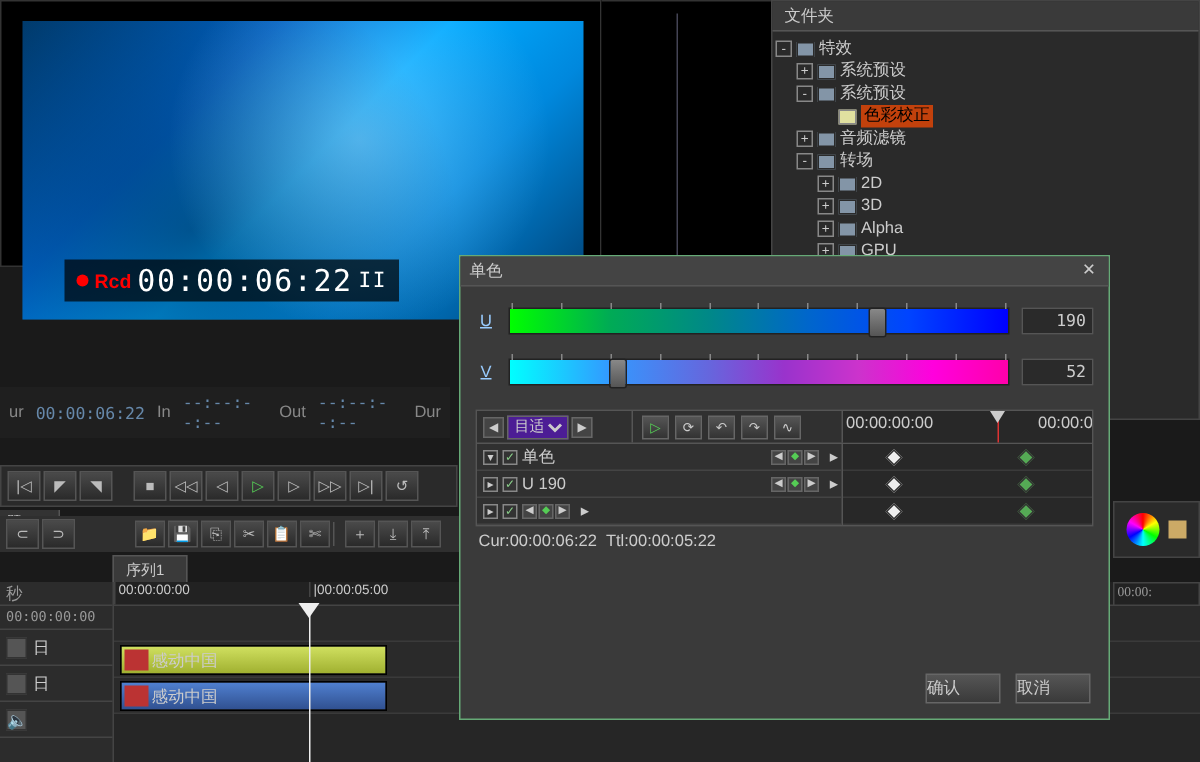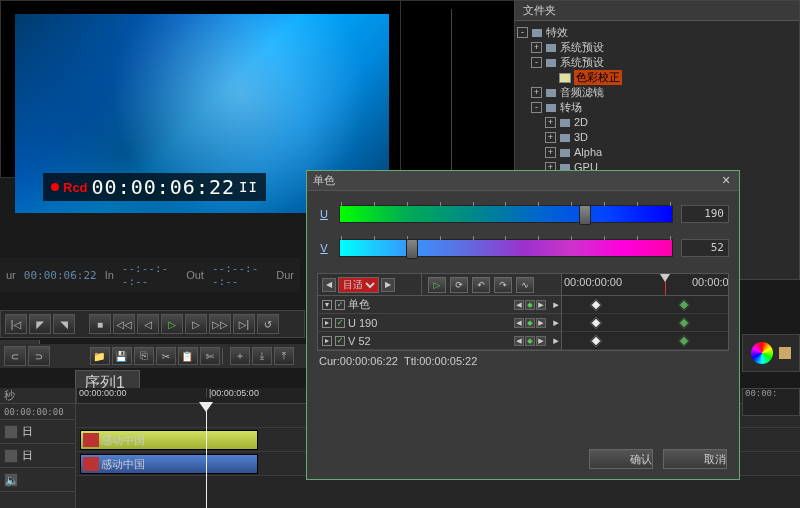--- a/index.html
+++ b/index.html
@@ -30,21 +30,21 @@
 .tc-row .lab{color:#888}
 .tc-row .val{color:#68a;font-family:monospace}
 .transport{position:absolute;left:0;top:310px;width:305px;height:28px;background:#2a2a2a;display:flex;align-items:center;gap:2px;padding:0 4px;border:1px solid #444}
 .tbtn{width:22px;height:20px;background:linear-gradient(#4a4a4a,#2a2a2a);border:1px solid #555;display:flex;align-items:center;justify-content:center;cursor:pointer;color:#bbb;font-size:10px}
 .tbtn.play{color:#5c5}
 
 .tool-row{position:absolute;left:86px;top:344px;width:222px;height:24px;background:#2f2f2f;display:flex;align-items:center;gap:2px;padding:0 4px}
 .tool-row .tbtn{width:20px;height:18px}
 .left-tools{position:absolute;left:0;top:344px;width:86px;height:24px;background:#2f2f2f;display:flex;align-items:center;gap:2px;padding:0 4px}
 
-.seq-tab{position:absolute;left:75px;top:370px;background:#3a3a3a;border:1px solid #555;padding:2px 14px 4px 8px;font-size:16px}
+.seq-tab{position:absolute;left:75px;top:370px;background:#3a3a3a;border:1px solid #555;padding:2px 14px 4px 8px;font-size:10px}
 
 .tl{position:absolute;left:0;top:388px;right:0;bottom:0;background:#262626}
 .tl-left{position:absolute;left:0;top:0;width:76px;bottom:0;background:#2c2c2c;border-right:1px solid #444}
 .tl-left .hdr{height:16px;border-bottom:1px solid #444;display:flex;align-items:center;padding-left:4px;color:#999}
 .tl-left .row{height:24px;border-bottom:1px solid #444;display:flex;align-items:center;padding-left:4px;gap:4px}
 .row-ico{width:14px;height:14px;background:#555;border:1px solid #333}
 .tl-ruler{position:absolute;left:76px;top:0;right:0;height:16px;background:#222;border-bottom:1px solid #444;font-family:monospace;color:#999;display:flex}
 .tl-ruler span{flex:0 0 120px;border-left:1px solid #444;padding-left:2px;font-size:9px}
 .tl-tracks{position:absolute;left:76px;top:16px;right:0;bottom:0}
 .track{height:24px;border-bottom:1px solid #3a3a3a;position:relative;background:#2a2a2a}
@@ -85,27 +85,27 @@
 .kf-trk .chk{width:10px;height:10px;border:1px solid #888;background:#333;text-align:center;line-height:8px;font-size:8px;color:#8c8}
 .kf-trk .nm{flex:1}
 .kf-trk .nav{display:flex;gap:1px;margin-right:2px}
 .kf-trk .nav i{width:10px;height:10px;background:#444;border:1px solid #666;font-size:7px;text-align:center;line-height:8px;font-style:normal;cursor:pointer}
 .kf-graph{flex:1;position:relative;background:#282828}
 .kf-row{height:18px;border-bottom:1px solid #3a3a3a;position:relative}
 .kfd{position:absolute;top:4px;width:8px;height:8px;transform:rotate(45deg);background:#eee;border:1px solid #333}
 .kfd.g{background:#5a5}
 .cur-line{padding:4px 2px;font-family:monospace;color:#aaa;font-size:10px}
 .dlg-btns{position:absolute;right:12px;bottom:10px;display:flex;gap:10px}
-.dbtn{width:64px;height:20px;background:linear-gradient(#555,#3a3a3a);border:1px solid #666;text-align:right;line-height:18px;cursor:pointer}
+.dbtn{width:50px;height:20px;background:linear-gradient(#555,#3a3a3a);border:1px solid #666;text-align:left;line-height:18px;cursor:pointer}
 
 .rcw{position:absolute;right:0;top:334px;width:58px;height:38px;background:#2a2a2a;border:1px solid #444;display:flex;align-items:center;justify-content:center;gap:6px}
 .rcw .wheel{width:22px;height:22px;border-radius:50%;background:conic-gradient(red,yellow,lime,cyan,blue,magenta,red)}
 .rcw .swatch{width:12px;height:12px;background:#ca6}
 
-.r-ruler{position:absolute;right:0;top:388px;width:58px;height:28px;background:#222;color:#999;font-family:Liberation Mono, monospace;font-size:9px;border:1px solid #444;padding-left:2px}
+.r-ruler{position:absolute;right:0;top:388px;width:58px;height:16px;background:#222;color:#999;font-family:Liberation Serif, serif;font-size:9px;border:1px solid #444;padding-left:2px}
 
 .panel5{position:absolute;left:0;top:340px;width:40px;height:18px;background:#333;padding-left:4px;line-height:18px;border-right:1px solid #555}
 </style>
 </head>
 <body>
 
 <div class="preview">
   <div class="preview-img">
     <div class="rcd-bar">
       <span class="rcd-dot"></span>
@@ -319,21 +319,21 @@
           </div>
         <div class="knob" id="knob-v" style="left: 20%;"></div>
       </div>
       <div class="val-box">52</div>
     </div>
 
     <div class="kf">
       <div class="kf-top">
         <div class="kf-left-tools">
           <span class="mini">◀</span>
-          <select style="background:#b91c1c;border:1px solid #666;color:#ccc;height:16px;width:41px;font-size:10px"><option>目适</option></select>
+          <select style="background:#4c1d95;border:1px solid #666;color:#ccc;height:16px;width:41px;font-size:10px"><option>目适</option></select>
           <span class="mini">▶</span>
         </div>
         <div class="kf-center">
           <div class="pbtn" style="color:#5c5">▷</div>
           <div class="pbtn">⟳</div>
           <div class="pbtn">↶</div>
           <div class="pbtn">↷</div>
           <div class="pbtn">∿</div>
         </div>
         <div class="kf-ruler">
@@ -362,21 +362,20 @@
               <span class="nav">
                 <i>◀</i>
                 <i style="color:#5c5">◆</i>
                 <i>▶</i>
               </span>
               <span style="width:10px;text-align:center">▸</span>
             </div>
             <div class="kf-trk">
               <span class="exp">▸</span>
               <span class="chk">✓</span>
-              <span class="nm">V 52</span>
               <span class="nav">
                 <i>◀</i>
                 <i style="color:#5c5">◆</i>
                 <i>▶</i>
               </span>
               <span style="width:10px;text-align:center">▸</span>
             </div>
           </div>
         <div class="kf-graph" id="kf-graph">
             <div class="kf-row"></div>

